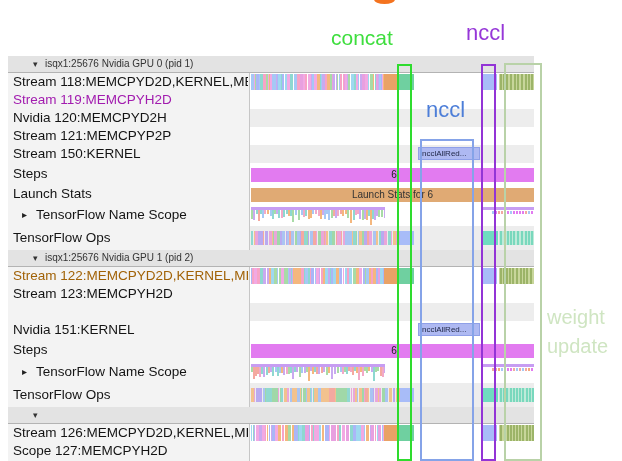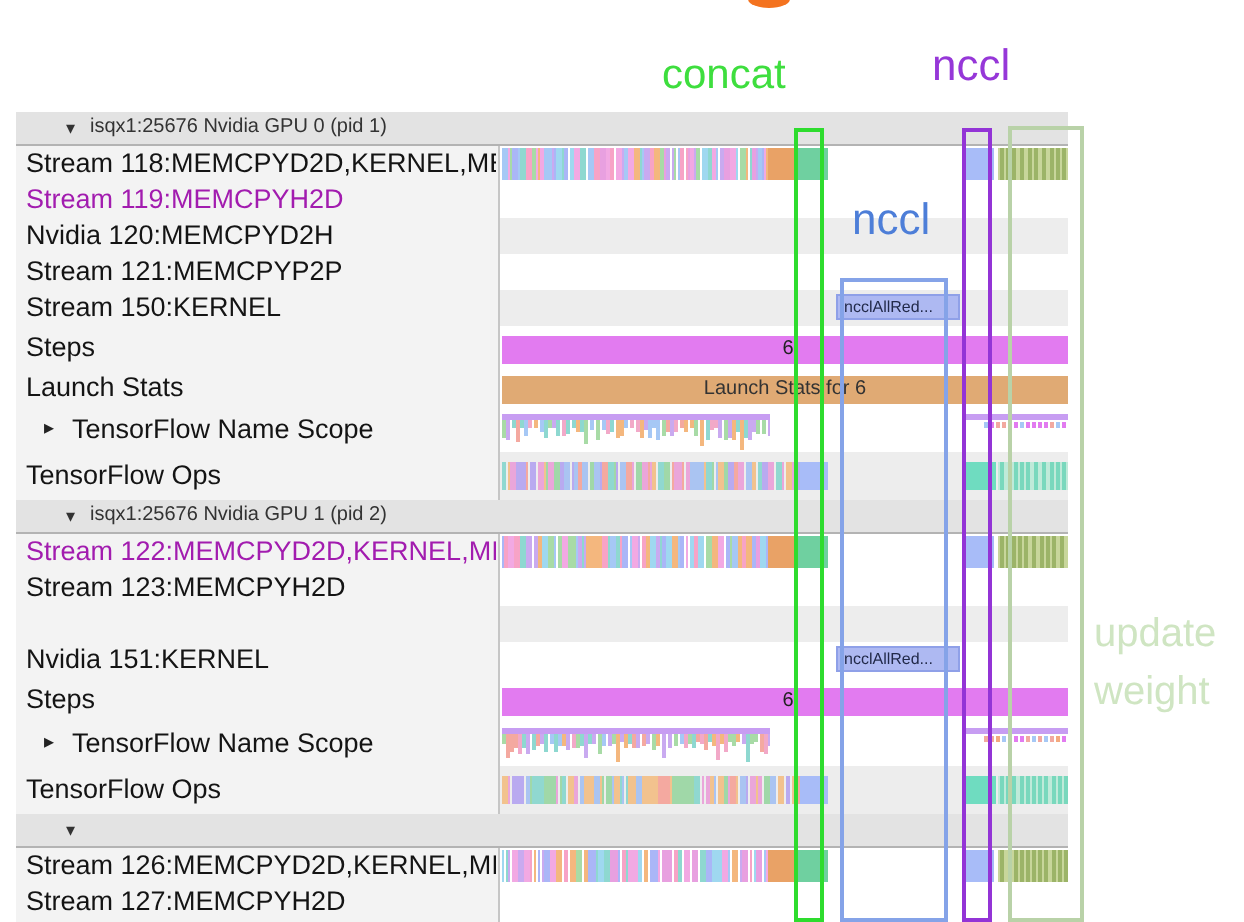--- a/index.html
+++ b/index.html
@@ -17,22 +17,22 @@
 </style>
 </head>
 <body>
 
 <div id="app">
 
   <div class="ann" id="ann-concat" style="color: rgb(62, 222, 62);">concat</div>
   <div class="ann" id="ann-split" style="color: rgb(150, 55, 216);">nccl</div>
   <div class="ann" id="ann-nccl" style="color: rgb(77, 126, 216);">nccl</div>
   <div class="ann" id="ann-weight" style="color: rgb(207, 229, 194);">
+    <div>weight</div>
     <div>update</div>
-    <div>weight</div>
   </div>
   <div class="ann" id="top-fragment" style="background: rgb(244, 115, 31);"></div>
 <div style="position: absolute; left: 8px; top: 56px; width: 241px; height: 405px; background: rgb(243, 243, 243); border-right: 1px solid rgb(198, 198, 198);"></div>
     <div style="position: absolute; left: 8px; top: 56px; width: 526px; height: 17px; background: rgb(227, 227, 227); border-bottom: 1px solid rgb(179, 179, 179); box-sizing: border-box;">
       <div style="position: absolute; left: 25px; top: 0px; height: 16px; line-height: 16px; font-size: 9px; color: rgb(51, 51, 51);">▾</div>
       <div style="position: absolute; left: 37px; top: 0px; height: 16px; line-height: 16px; font-size: 10px; white-space: nowrap; color: rgb(51, 51, 51);">isqx1:25676 Nvidia GPU 0 (pid 1)</div>
     </div>
     <div style="position: absolute; left: 13px; top: 73px; width: 235px; height: 18px; line-height: 18px; font-size: 13.5px; white-space: nowrap; overflow: hidden; color: rgb(20, 20, 20);">Stream 118:MEMCPYD2D,KERNEL,ME</div>
     <div style="position: absolute; left: 251px; top: 74px; width: 133px; height: 16px; overflow: hidden;">
       <div style="position: absolute; left: 0px; top: 0px; width: 3px; height: 16px; background: rgb(166, 200, 245);"></div>
@@ -294,21 +294,21 @@
       <div style="position: absolute; left: 18px; top: 0px; width: 2px; height: 14px; background: rgb(121, 216, 189);"></div>
       <div style="position: absolute; left: 22px; top: 0px; width: 2px; height: 14px; background: rgb(121, 216, 189);"></div>
       <div style="position: absolute; left: 26px; top: 0px; width: 2px; height: 14px; background: rgb(121, 216, 189);"></div>
       <div style="position: absolute; left: 29px; top: 0px; width: 2px; height: 14px; background: rgb(121, 216, 189);"></div>
       <div style="position: absolute; left: 32px; top: 0px; width: 2px; height: 14px; background: rgb(121, 216, 189);"></div>
     </div>
     <div style="position: absolute; left: 8px; top: 250px; width: 526px; height: 17px; background: rgb(227, 227, 227); border-bottom: 1px solid rgb(179, 179, 179); box-sizing: border-box;">
       <div style="position: absolute; left: 25px; top: 0px; height: 16px; line-height: 16px; font-size: 9px; color: rgb(51, 51, 51);">▾</div>
       <div style="position: absolute; left: 37px; top: 0px; height: 16px; line-height: 16px; font-size: 10px; white-space: nowrap; color: rgb(51, 51, 51);">isqx1:25676 Nvidia GPU 1 (pid 2)</div>
     </div>
-    <div style="position: absolute; left: 13px; top: 267px; width: 235px; height: 18px; line-height: 18px; font-size: 13.5px; white-space: nowrap; overflow: hidden; color: #a21caf;">Stream 122:MEMCPYD2D,KERNEL,MI</div>
+    <div style="position: absolute; left: 13px; top: 267px; width: 235px; height: 18px; line-height: 18px; font-size: 13.5px; white-space: nowrap; overflow: hidden; color: #a16207;">Stream 122:MEMCPYD2D,KERNEL,MI</div>
     <div style="position: absolute; left: 251px; top: 268px; width: 133px; height: 16px; overflow: hidden;">
       <div style="position: absolute; left: 0px; top: 0px; width: 1px; height: 16px; background: rgb(170, 182, 247);"></div>
       <div style="position: absolute; left: 1px; top: 0px; width: 2px; height: 16px; background: rgb(247, 163, 198);"></div>
       <div style="position: absolute; left: 3px; top: 0px; width: 3px; height: 16px; background: rgb(242, 169, 227);"></div>
       <div style="position: absolute; left: 6px; top: 0px; width: 3px; height: 16px; background: rgb(247, 163, 198);"></div>
       <div style="position: absolute; left: 9px; top: 0px; width: 2px; height: 16px; background: rgb(142, 216, 208);"></div>
       <div style="position: absolute; left: 11px; top: 0px; width: 1px; height: 16px; background: rgb(142, 216, 208);"></div>
       <div style="position: absolute; left: 12px; top: 0px; width: 2px; height: 16px; background: rgb(201, 170, 240);"></div>
       <div style="position: absolute; left: 14px; top: 0px; width: 1px; height: 16px; background: rgb(201, 170, 240);"></div>
       <div style="position: absolute; left: 16px; top: 0px; width: 2px; height: 16px; background: rgb(201, 170, 240);"></div>
@@ -626,18 +626,18 @@
       <div style="position: absolute; left: 8px; top: 0px; width: 2px; height: 16px; background: rgb(156, 180, 104);"></div>
       <div style="position: absolute; left: 11px; top: 0px; width: 2px; height: 16px; background: rgb(156, 180, 104);"></div>
       <div style="position: absolute; left: 14px; top: 0px; width: 2px; height: 16px; background: rgb(156, 180, 104);"></div>
       <div style="position: absolute; left: 17px; top: 0px; width: 2px; height: 16px; background: rgb(156, 180, 104);"></div>
       <div style="position: absolute; left: 20px; top: 0px; width: 2px; height: 16px; background: rgb(156, 180, 104);"></div>
       <div style="position: absolute; left: 23px; top: 0px; width: 2px; height: 16px; background: rgb(156, 180, 104);"></div>
       <div style="position: absolute; left: 27px; top: 0px; width: 2px; height: 16px; background: rgb(156, 180, 104);"></div>
       <div style="position: absolute; left: 30px; top: 0px; width: 2px; height: 16px; background: rgb(156, 180, 104);"></div>
       <div style="position: absolute; left: 33px; top: 0px; width: 2px; height: 16px; background: rgb(156, 180, 104);"></div>
     </div>
-    <div style="position: absolute; left: 13px; top: 442px; width: 235px; height: 18px; line-height: 18px; font-size: 13.5px; white-space: nowrap; overflow: hidden; color: rgb(20, 20, 20);">Stream 127:MEMCPYH2D</div>
+    <div style="position: absolute; left: 13px; top: 442px; width: 235px; height: 18px; line-height: 18px; font-size: 13.5px; white-space: nowrap; overflow: hidden; color: rgb(20, 20, 20);">Scope 127:MEMCPYH2D</div>
     <div class="box" style="left: 397px; top: 64px; width: 15px; height: 397px; border: 2px solid rgb(46, 220, 46);"></div>
     <div class="box" style="left: 420px; top: 139px; width: 54px; height: 322px; border: 2px solid rgb(133, 163, 232);"></div>
     <div class="box" style="left: 481px; top: 64px; width: 15px; height: 397px; border: 2px solid rgb(147, 52, 214);"></div>
     <div class="box" style="left: 504px; top: 63px; width: 38px; height: 398px; border: 2px solid rgb(185, 210, 168);"></div>
   </div>
 
 </body></html>

